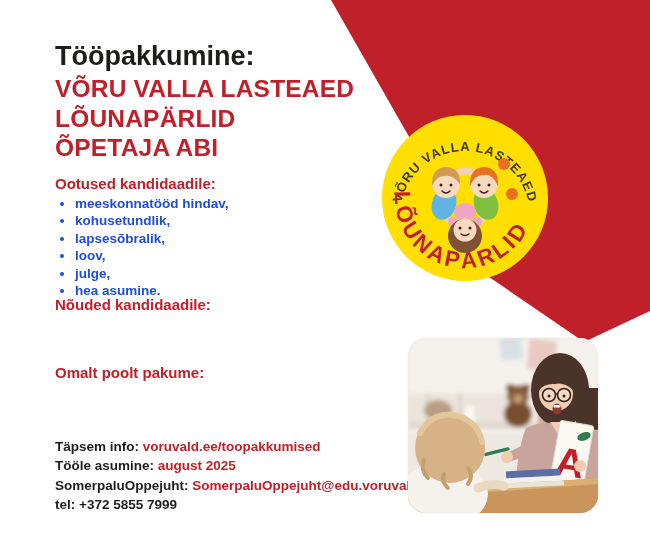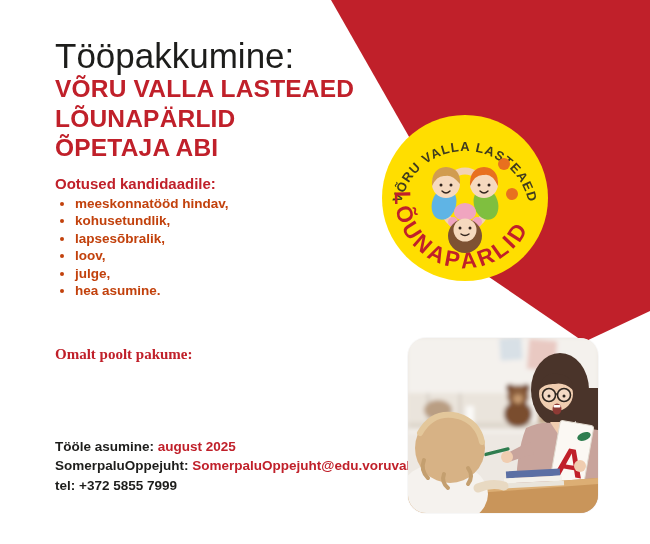--- a/index.html
+++ b/index.html
@@ -11,37 +11,37 @@
   #poster {
     position:relative; width:650px; height:544px;
     background:#ffffff; overflow:hidden;
   }
   .abs { position:absolute; }
 
   #red-shape-svg { position:absolute; left:0; top:0; width:650px; height:544px; }
 
   #title {
     left:55px; top:40px;
-    font-size:35px; font-weight:400; color:#1D1D1B; line-height:32px;
+    font-size:27px; font-weight:700; color:#1D1D1B; line-height:32px;
   }
   #main-heading {
     left:55px; top:74px; width:360px;
     font-size:24.5px; font-weight:700; color:#C0202A;
     line-height:29.6px; letter-spacing:0.2px;
   }
   .section { position:absolute; left:55px; width:360px; }
   #sec-0 { top:175px; }
   #sec-1 { top:296px; }
-  #sec-2 { top:346px;font-family:Liberation Serif, serif; }
+  #sec-2 { top:364px; }
   .sec-heading {
     font-size:15px; font-weight:700; color:#C0202A; margin-bottom:3px;
   }
   ul.items { list-style:disc; padding-left:20px; }
   ul.items li {
-    font-size:13.5px; font-weight:700; color:#c2410c; line-height:17.4px;
+    font-size:13.5px; font-weight:700; color:#1d4ed8; line-height:17.4px;
   }
   #footer { left:55px; top:437px; width:390px; }
   .f-line { font-size:13.5px; font-weight:700; color:#1D1D1B; line-height:19.3px; }
   .f-line .value { color:#C0202A; }
   .f-line .suffix { color:#1D1D1B; }
 
   #logo { left:380px; top:112px; width:170px; height:172px; }
   #photo {
     left:408px; top:338px; width:190px; height:175px;
     border-radius:18px; overflow:hidden;
@@ -119,27 +119,29 @@
       <li>meeskonnatööd hindav,</li>
       <li>kohusetundlik,</li>
       <li>lapsesõbralik,</li>
       <li>loov,</li>
       <li>julge,</li>
       <li>hea asumine.</li>
     </ul>
   </div>
 
   <div id="sec-1" class="section">
+    <div class="sec-heading">Nõuded kandidaadile:</div>
   </div>
 
   <div id="sec-2" class="section">
     <div class="sec-heading">Omalt poolt pakume:</div>
   </div>
 
   <div id="footer" class="abs">
+    <div class="f-line"><span class="label">Täpsem info: </span><span class="value">voruvald.ee/toopakkumised</span><span class="suffix"></span></div>
     <div class="f-line"><span class="label">Tööle asumine: </span><span class="value">august 2025</span><span class="suffix"></span></div>
     <div class="f-line"><span class="label">SomerpaluOppejuht: </span><span class="value">SomerpaluOppejuht@edu.voruvald.ee</span><span class="suffix">,</span></div>
     <div class="f-line"><span class="label">tel: +372 5855 7999</span></div>
   </div>
 
   <svg id="photo" class="abs" viewBox="0 0 190 175" xmlns="http://www.w3.org/2000/svg">
     <defs>
       <filter id="bgblur" x="-10%" y="-10%" width="120%" height="120%">
           <feGaussianBlur stdDeviation="2"></feGaussianBlur>
         </filter>

